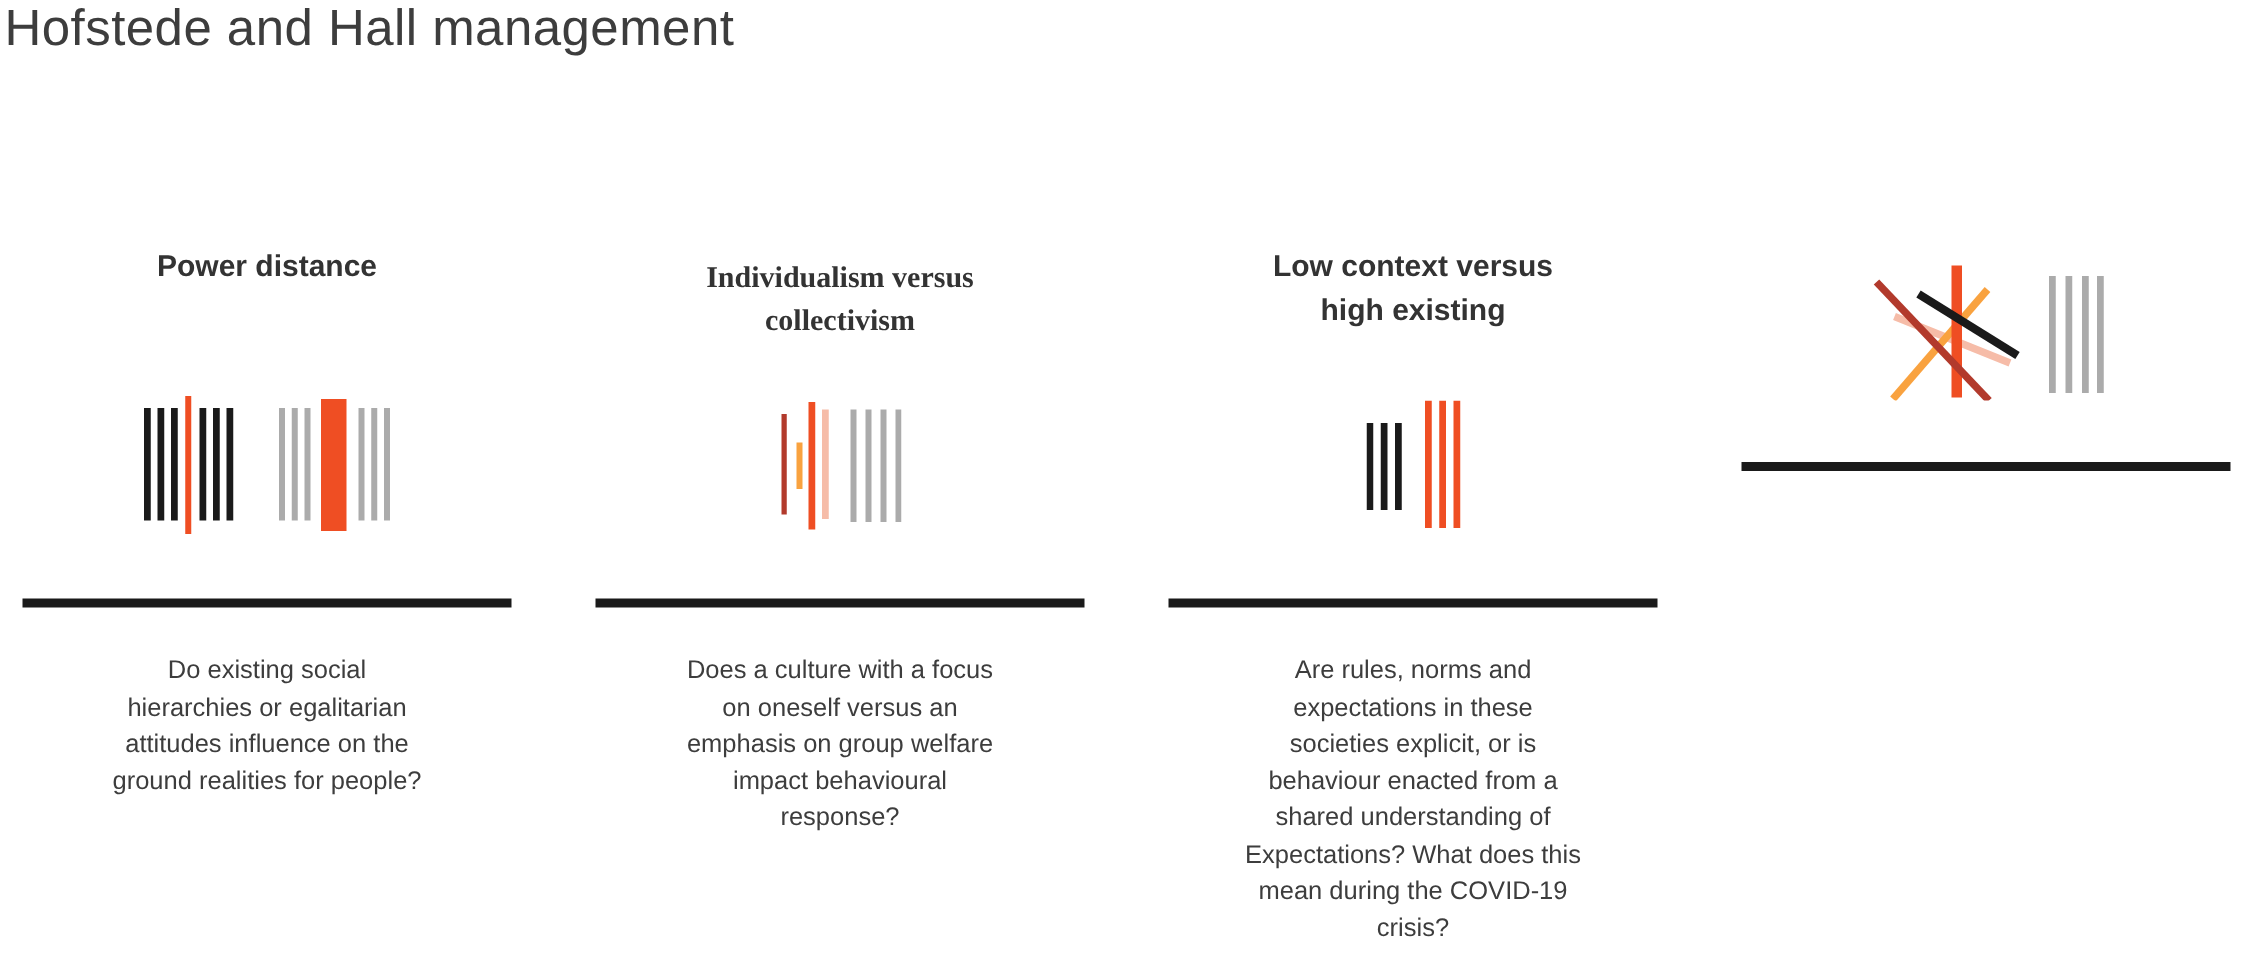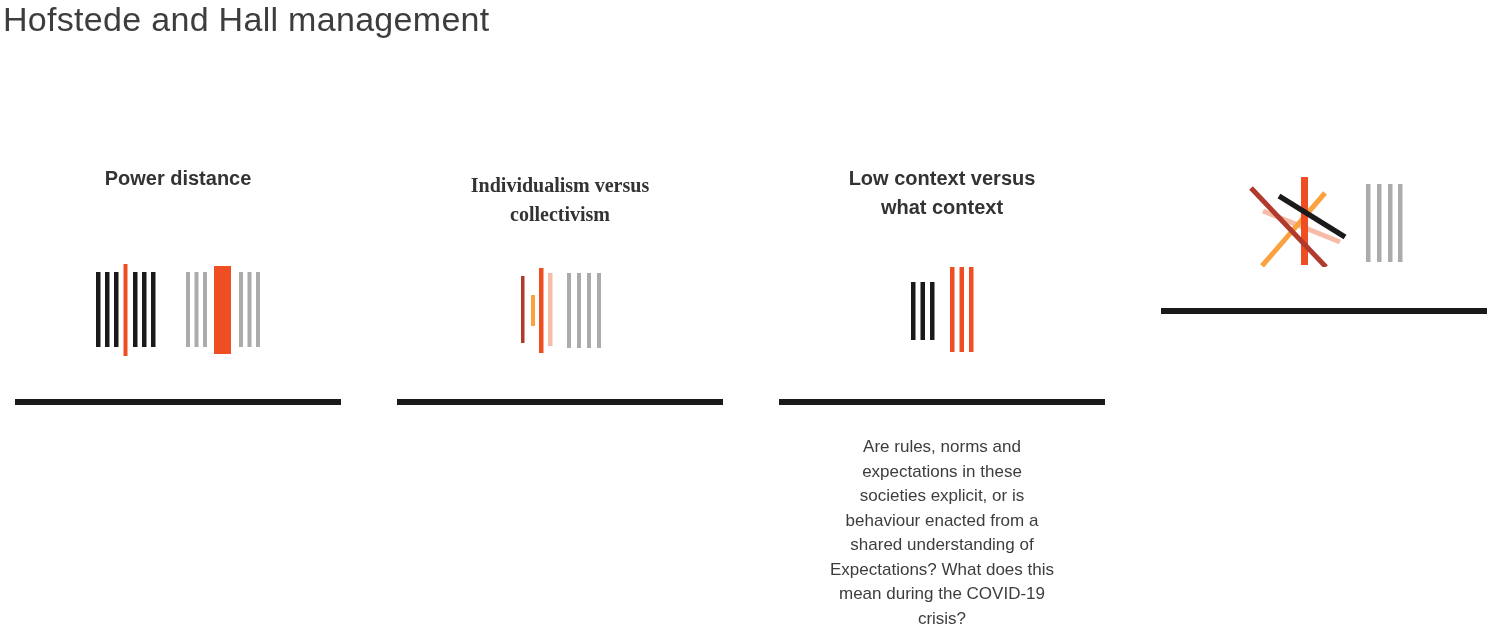--- a/index.html
+++ b/index.html
@@ -100,43 +100,52 @@
         <rect class="f-gray" x="90" y="8" width="4" height="75"></rect>
         <rect class="f-gray" x="98.5" y="8" width="4" height="75"></rect>
         <rect class="f-gray" x="107" y="8" width="4" height="75"></rect>
         <rect class="f-orange" x="118" y="2" width="17" height="88"></rect>
         <rect class="f-gray" x="143" y="8" width="4" height="75"></rect>
         <rect class="f-gray" x="151.5" y="8" width="4" height="75"></rect>
         <rect class="f-gray" x="160" y="8" width="4" height="75"></rect>
       </svg>
     </div>
     <div class="divider"></div>
+    <p class="desc">Do existing social
+hierarchies or egalitarian
+attitudes influence on the
+ground realities for people?</p>
   </section>
 
   <section class="column">
     <h2 class="col-title">Individualism versus
 collectivism</h2>
     <div class="icon-box">
       <svg width="82" height="90" viewBox="0 0 82 90" aria-hidden="true">
         <rect class="f-darkred" x="2" y="11" width="3.5" height="67"></rect>
         <rect class="f-amber" x="12" y="30" width="4" height="31"></rect>
         <rect class="f-orange" x="20" y="3" width="4.5" height="85"></rect>
         <rect class="f-salmon" x="29" y="8" width="4.5" height="73"></rect>
         <rect class="f-gray" x="48" y="8" width="4" height="75"></rect>
         <rect class="f-gray" x="58" y="8" width="4" height="75"></rect>
         <rect class="f-gray" x="68" y="8" width="4" height="75"></rect>
         <rect class="f-gray" x="78" y="8" width="4" height="75"></rect>
       </svg>
     </div>
     <div class="divider"></div>
+    <p class="desc">Does a culture with a focus
+on oneself versus an
+emphasis on group welfare
+impact behavioural
+response?</p>
   </section>
 
   <section class="column">
     <h2 class="col-title">Low context versus
-what context</h2>
+high existing</h2>
     <div class="icon-box">
       <svg width="63" height="86" viewBox="0 0 63 86" aria-hidden="true">
         <rect class="f-black" x="0" y="15" width="4.5" height="58"></rect>
         <rect class="f-black" x="9.5" y="15" width="4.5" height="58"></rect>
         <rect class="f-black" x="19" y="15" width="4.5" height="58"></rect>
         <rect class="f-orange" x="39" y="0" width="4.5" height="85"></rect>
         <rect class="f-orange" x="48.5" y="0" width="4.5" height="85"></rect>
         <rect class="f-orange" x="58" y="0" width="4.5" height="85"></rect>
       </svg>
     </div>

